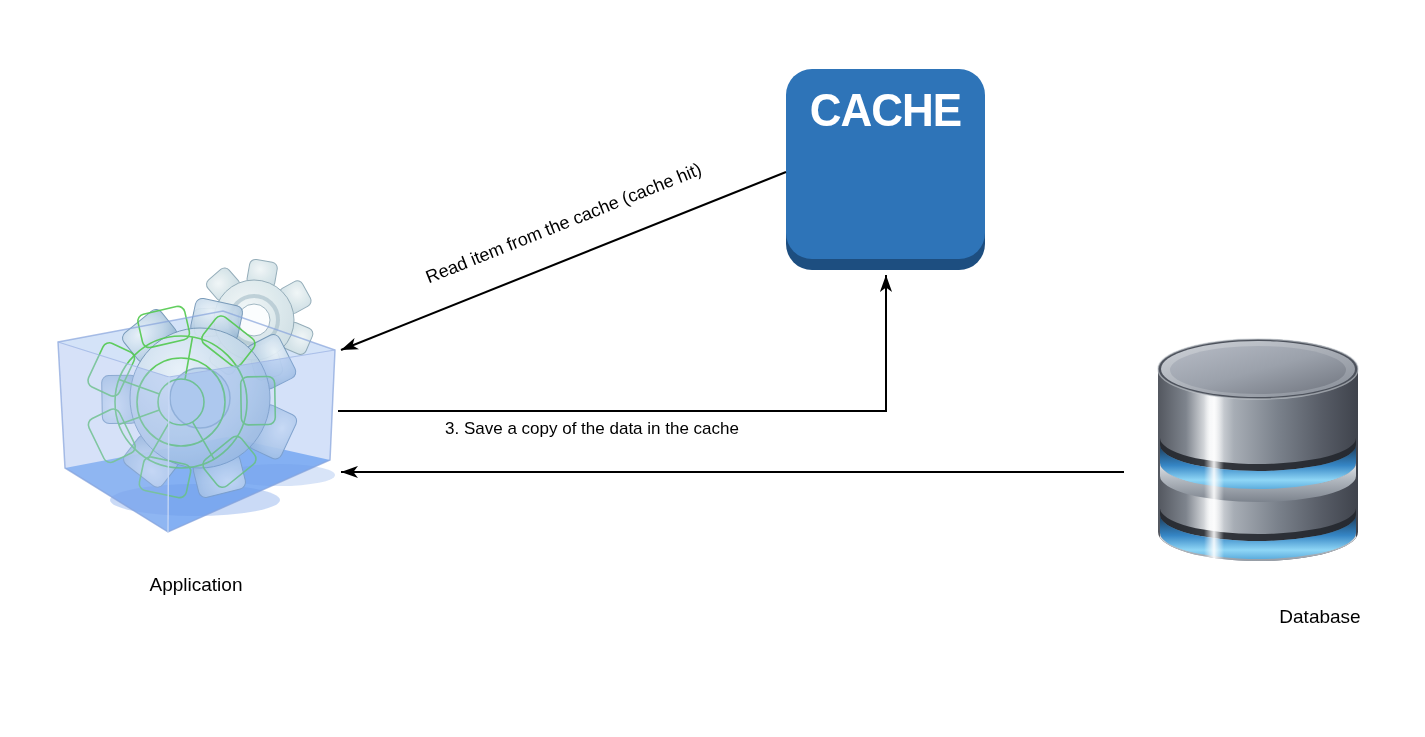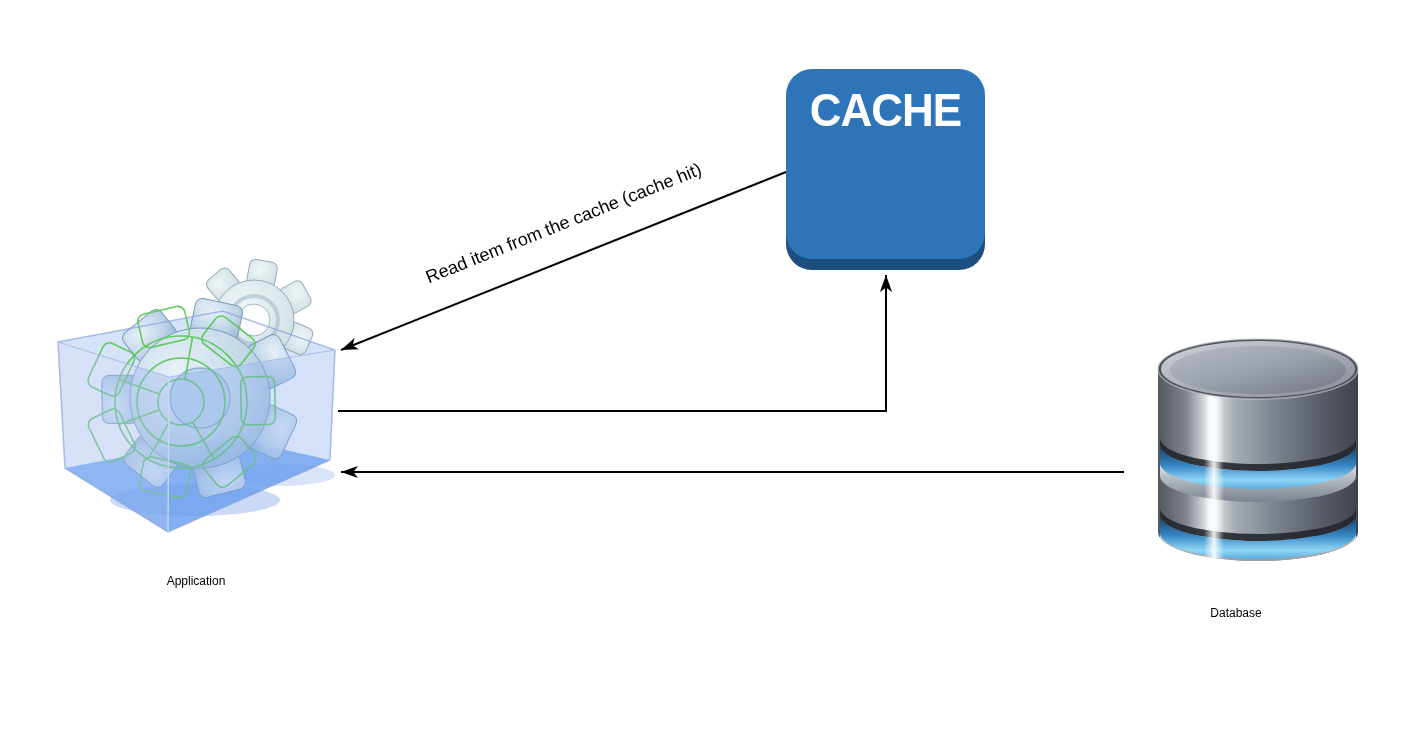--- a/index.html
+++ b/index.html
@@ -1,30 +1,30 @@
 <!DOCTYPE html>
 <html><head>
 <meta charset="utf-8">
 <style>
   html,body{margin:0;padding:0;background:#ffffff;}
   #canvas{
     position:relative;width:1425px;height:737px;overflow:hidden;background:#ffffff;
     font-family:"Liberation Sans",sans-serif;color:#000000;
   }
   #scene{position:absolute;left:0;top:0;}
-  .lbl{position:absolute;font-size:12px;line-height:1.1;color:#000;text-align:center;white-space:nowrap;}
+  .lbl{position:absolute;font-size:19px;line-height:1.1;color:#000;text-align:center;white-space:nowrap;}
   .edge-lbl{font-size:17px;}
   #cache-hit-label{
     left:408px;top:214px;width:312px;font-size:18px;
     transform:rotate(-21.8deg);
   }
   #save-copy-label{left:442px;top:420px;width:300px;}
   #cache-miss-label{left:495px;top:497px;width:330px;}
   #application-label{left:96px;top:575px;width:200px;}
-  #database-label{left:1136px;top:607px;width:200px;}
+  #database-label{left:1220px;top:607px;width:200px;}
   #cache-label{
     position:absolute;left:786px;top:84px;width:199px;height:52px;line-height:52px;
     text-align:center;font-size:44px;font-weight:bold;letter-spacing:-1px;color:#ffffff;
     transform:scaleY(1.05);
   }
 </style>
 </head>
 <body>
 
 <div id="canvas">
@@ -182,18 +182,19 @@
       <line x1="786" y1="172" x2="341" y2="350" marker-end="url(#arr)"></line>
       <polyline points="338,411 886,411 886,275" marker-end="url(#arr)"></polyline>
       <line x1="1124" y1="472" x2="341" y2="472" marker-end="url(#arr)"></line>
     </g>
   </svg>
 
   <div id="cache-label">CACHE</div>
 
   <div id="cache-hit-label" class="lbl edge-lbl">Read item from the cache (cache hit)</div>
 
+  <div id="save-copy-label" class="lbl edge-lbl">3. Save a copy of the data in the cache</div>
 
 
   <div id="application-label" class="lbl">Application</div>
 
   <div id="database-label" class="lbl">Database</div>
 </div>
 
 </body></html>

